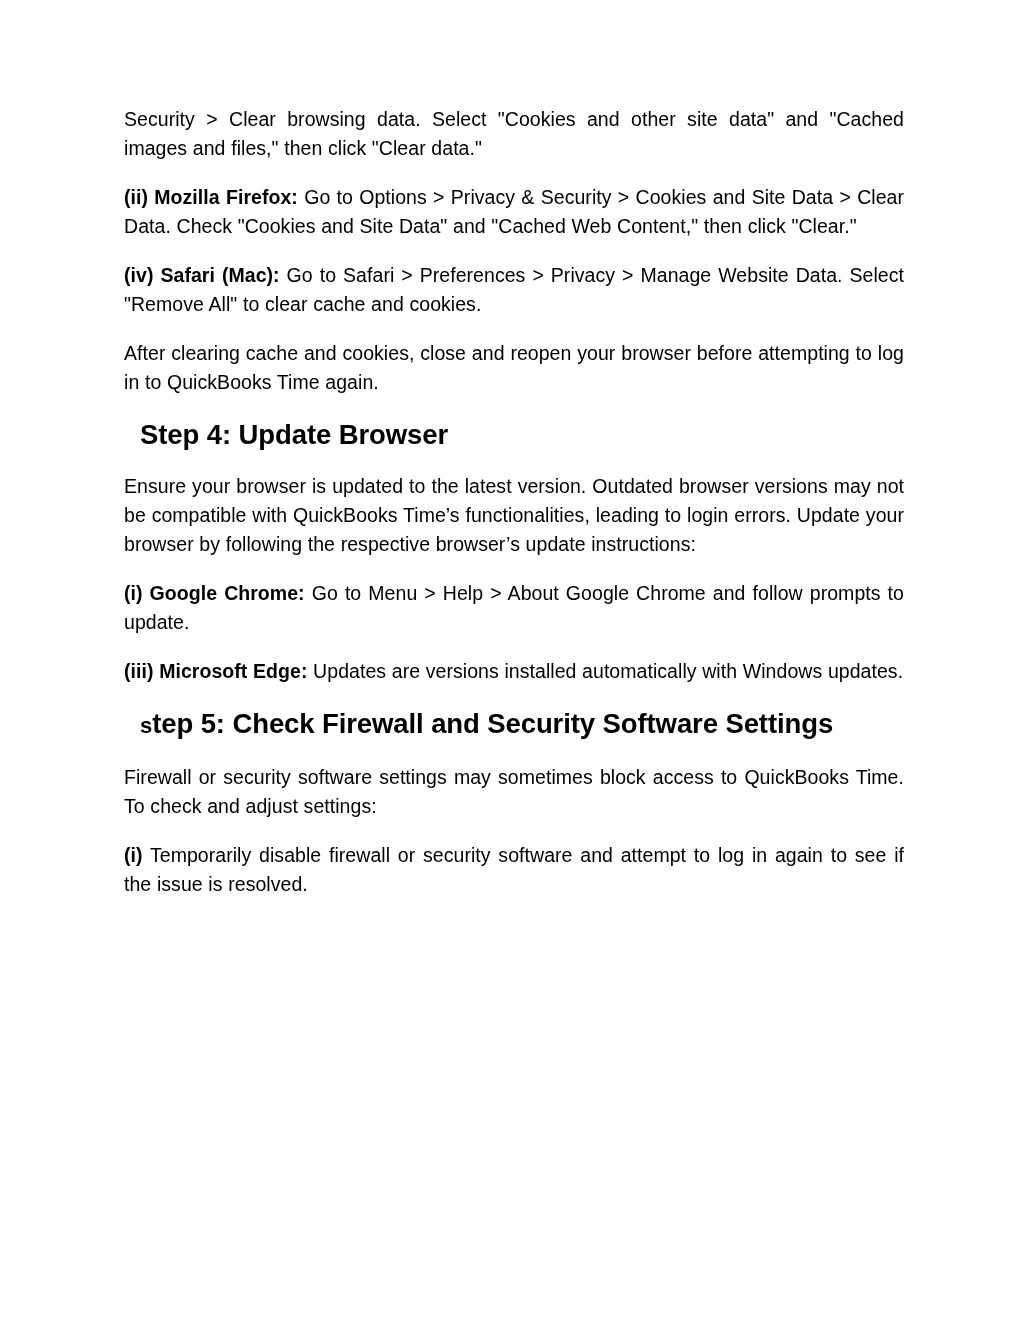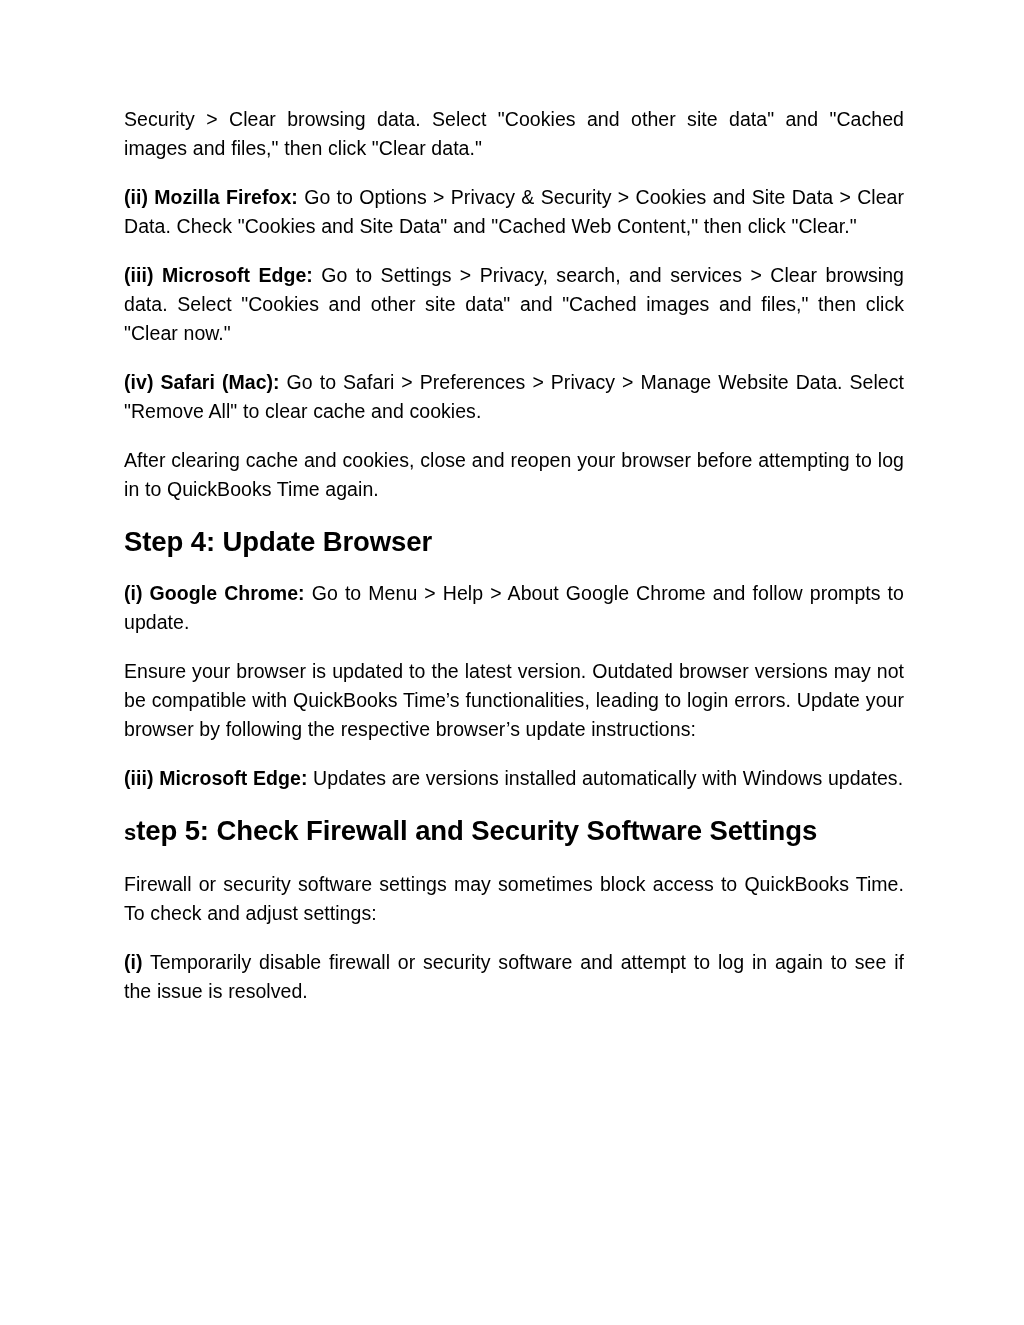--- a/index.html
+++ b/index.html
@@ -35,52 +35,51 @@
     letter-spacing: 0.05px;
     word-spacing: 0.2px;
   }
   p.para:last-child {
     margin-bottom: 16px;
   }
   p.para b, p.para strong {
     font-weight: bold;
   }
   h2.heading {
-    margin: 9px 0 19px 0;
+    margin: 9px 0 19px 16px;
     font-size: 27.5px;
     line-height: 36px;
     font-weight: bold;
     text-align: left;
     letter-spacing: -0.1px;
   }
   h2.heading .small-s {
     font-size: 22px;
   }
 </style>
 </head>
 <body>
 
 <div class="page">
   <div class="content">
 
     <p class="para"><span>Security &gt; Clear browsing data. Select "Cookies and other site data" and "Cached images and files," then click "Clear data."</span></p>
 
     <p class="para"><b>(ii) Mozilla Firefox:</b><span> Go to Options &gt; Privacy &amp; Security &gt; Cookies and Site Data &gt; Clear Data. Check "Cookies and Site Data" and "Cached Web Content," then click "Clear."</span></p>
 
-    <p class="para"><b>(iii) Microsoft Edge:</b><span> Go to Settings &gt; Privacy, search, and services &gt; Clear browsing data. Select "Cookies and other site data" and "Cached images and files," then click "Clear now."</span></p>
 
     <p class="para"><b>(iv) Safari (Mac):</b><span> Go to Safari &gt; Preferences &gt; Privacy &gt; Manage Website Data. Select "Remove All" to clear cache and cookies.</span></p>
 
     <p class="para"><span>After clearing cache and cookies, close and reopen your browser before attempting to log in to QuickBooks Time again.</span></p>
 
     <h2 class="heading"><span>Step 4: Update Browser</span></h2>
 
+    <p class="para"><span>Ensure your browser is updated to the latest version. Outdated browser versions may not be compatible with QuickBooks Time’s functionalities, leading to login errors. Update your browser by following the respective browser’s update instructions:</span></p>
+
     <p class="para"><b>(i) Google Chrome:</b><span> Go to Menu &gt; Help &gt; About Google Chrome and follow prompts to update.</span></p>
-
-    <p class="para"><span>Ensure your browser is updated to the latest version. Outdated browser versions may not be compatible with QuickBooks Time’s functionalities, leading to login errors. Update your browser by following the respective browser’s update instructions:</span></p>
 
 
     <p class="para"><b>(iii) Microsoft Edge:</b><span> Updates are versions installed automatically with Windows updates.</span></p>
 
 
     <h2 class="heading"><span class="small-s">s</span><span>tep 5: Check Firewall and Security Software Settings</span></h2>
 
     <p class="para"><span>Firewall or security software settings may sometimes block access to QuickBooks Time. To check and adjust settings:</span></p>
 
     <p class="para"><b>(i)</b><span> Temporarily disable firewall or security software and attempt to log in again to see if the issue is resolved.</span></p>

